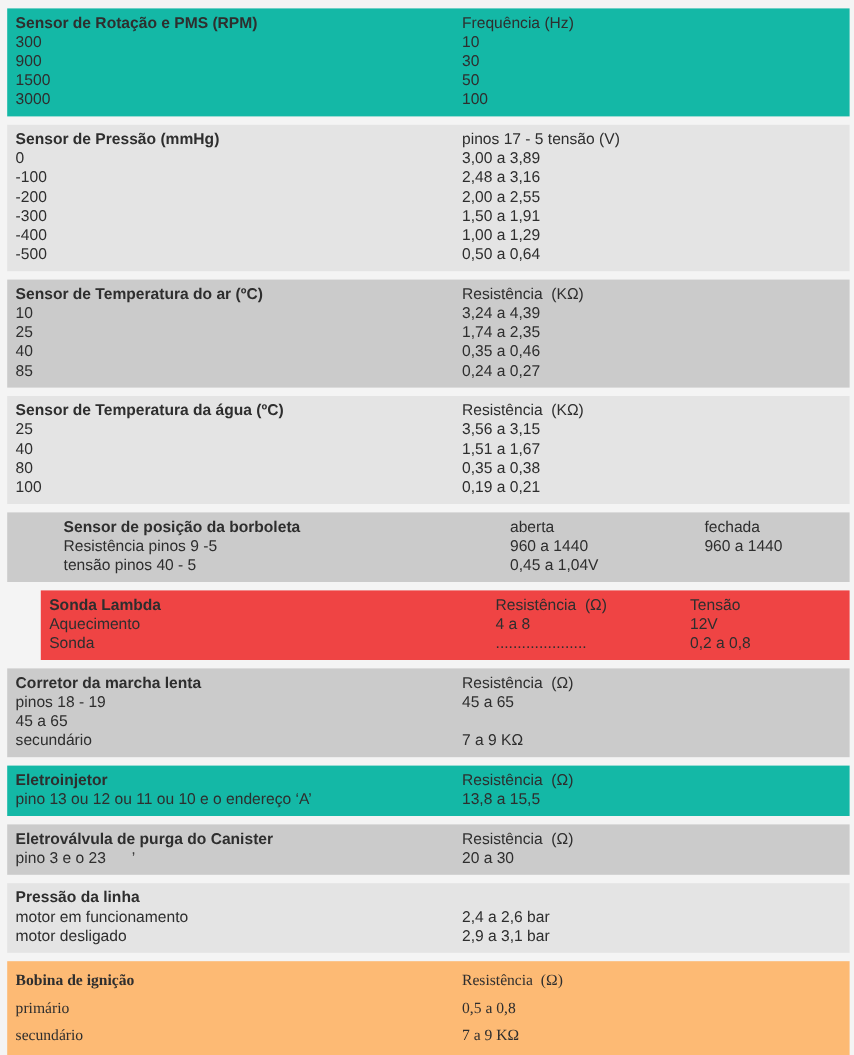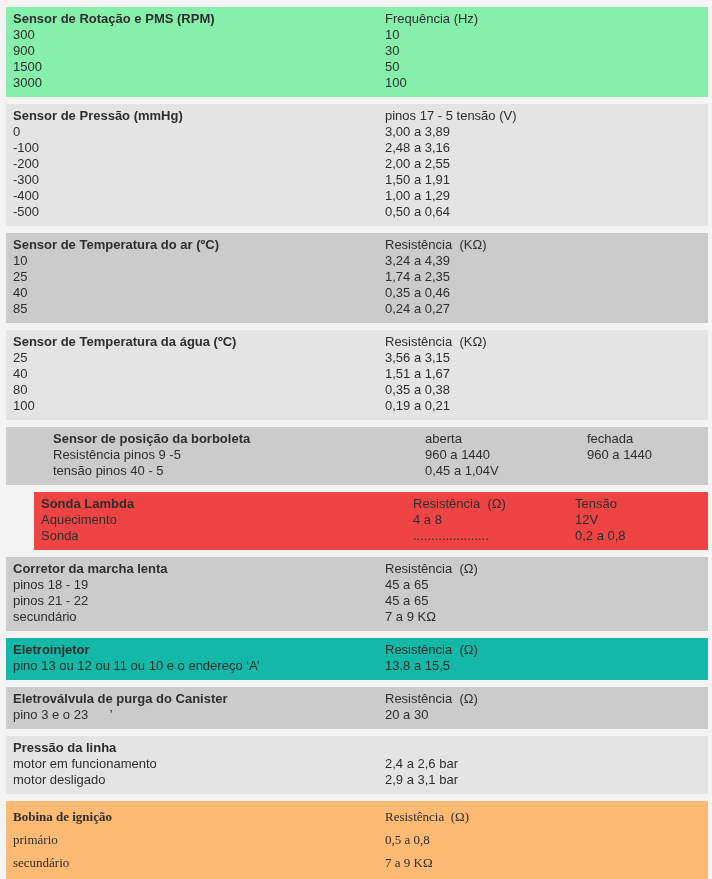--- a/index.html
+++ b/index.html
@@ -36,21 +36,21 @@
     line-height: 23px;
   }
   .title {
     font-weight: bold;
   }
 </style>
 </head>
 <body>
 
 <div class="page">
-    <section class="spec-section" style="background: #86efac;">
+    <section class="spec-section" style="background: #14b8a6;">
     <div class="row">
       <div class="title">Sensor de Rotação e PMS (RPM)</div>
       <div>Frequência (Hz)</div>
       <div></div>
     </div>
   <div class="row">
     <div>300</div>
     <div>10</div>
     <div></div>
   </div>
@@ -199,21 +199,20 @@
       <div class="title">Corretor da marcha lenta</div>
       <div>Resistência  (Ω)</div>
       <div></div>
     </div>
   <div class="row">
     <div>pinos 18 - 19</div>
     <div>45 a 65</div>
     <div></div>
   </div>
       <div class="row">
-    <div>pinos 21 - 22</div>
     <div>45 a 65</div>
     <div></div>
   </div>
       <div class="row">
     <div>secundário</div>
     <div>7 a 9 KΩ</div>
     <div></div>
   </div>
     </section>
     <section class="spec-section" style="background: #14b8a6;">

